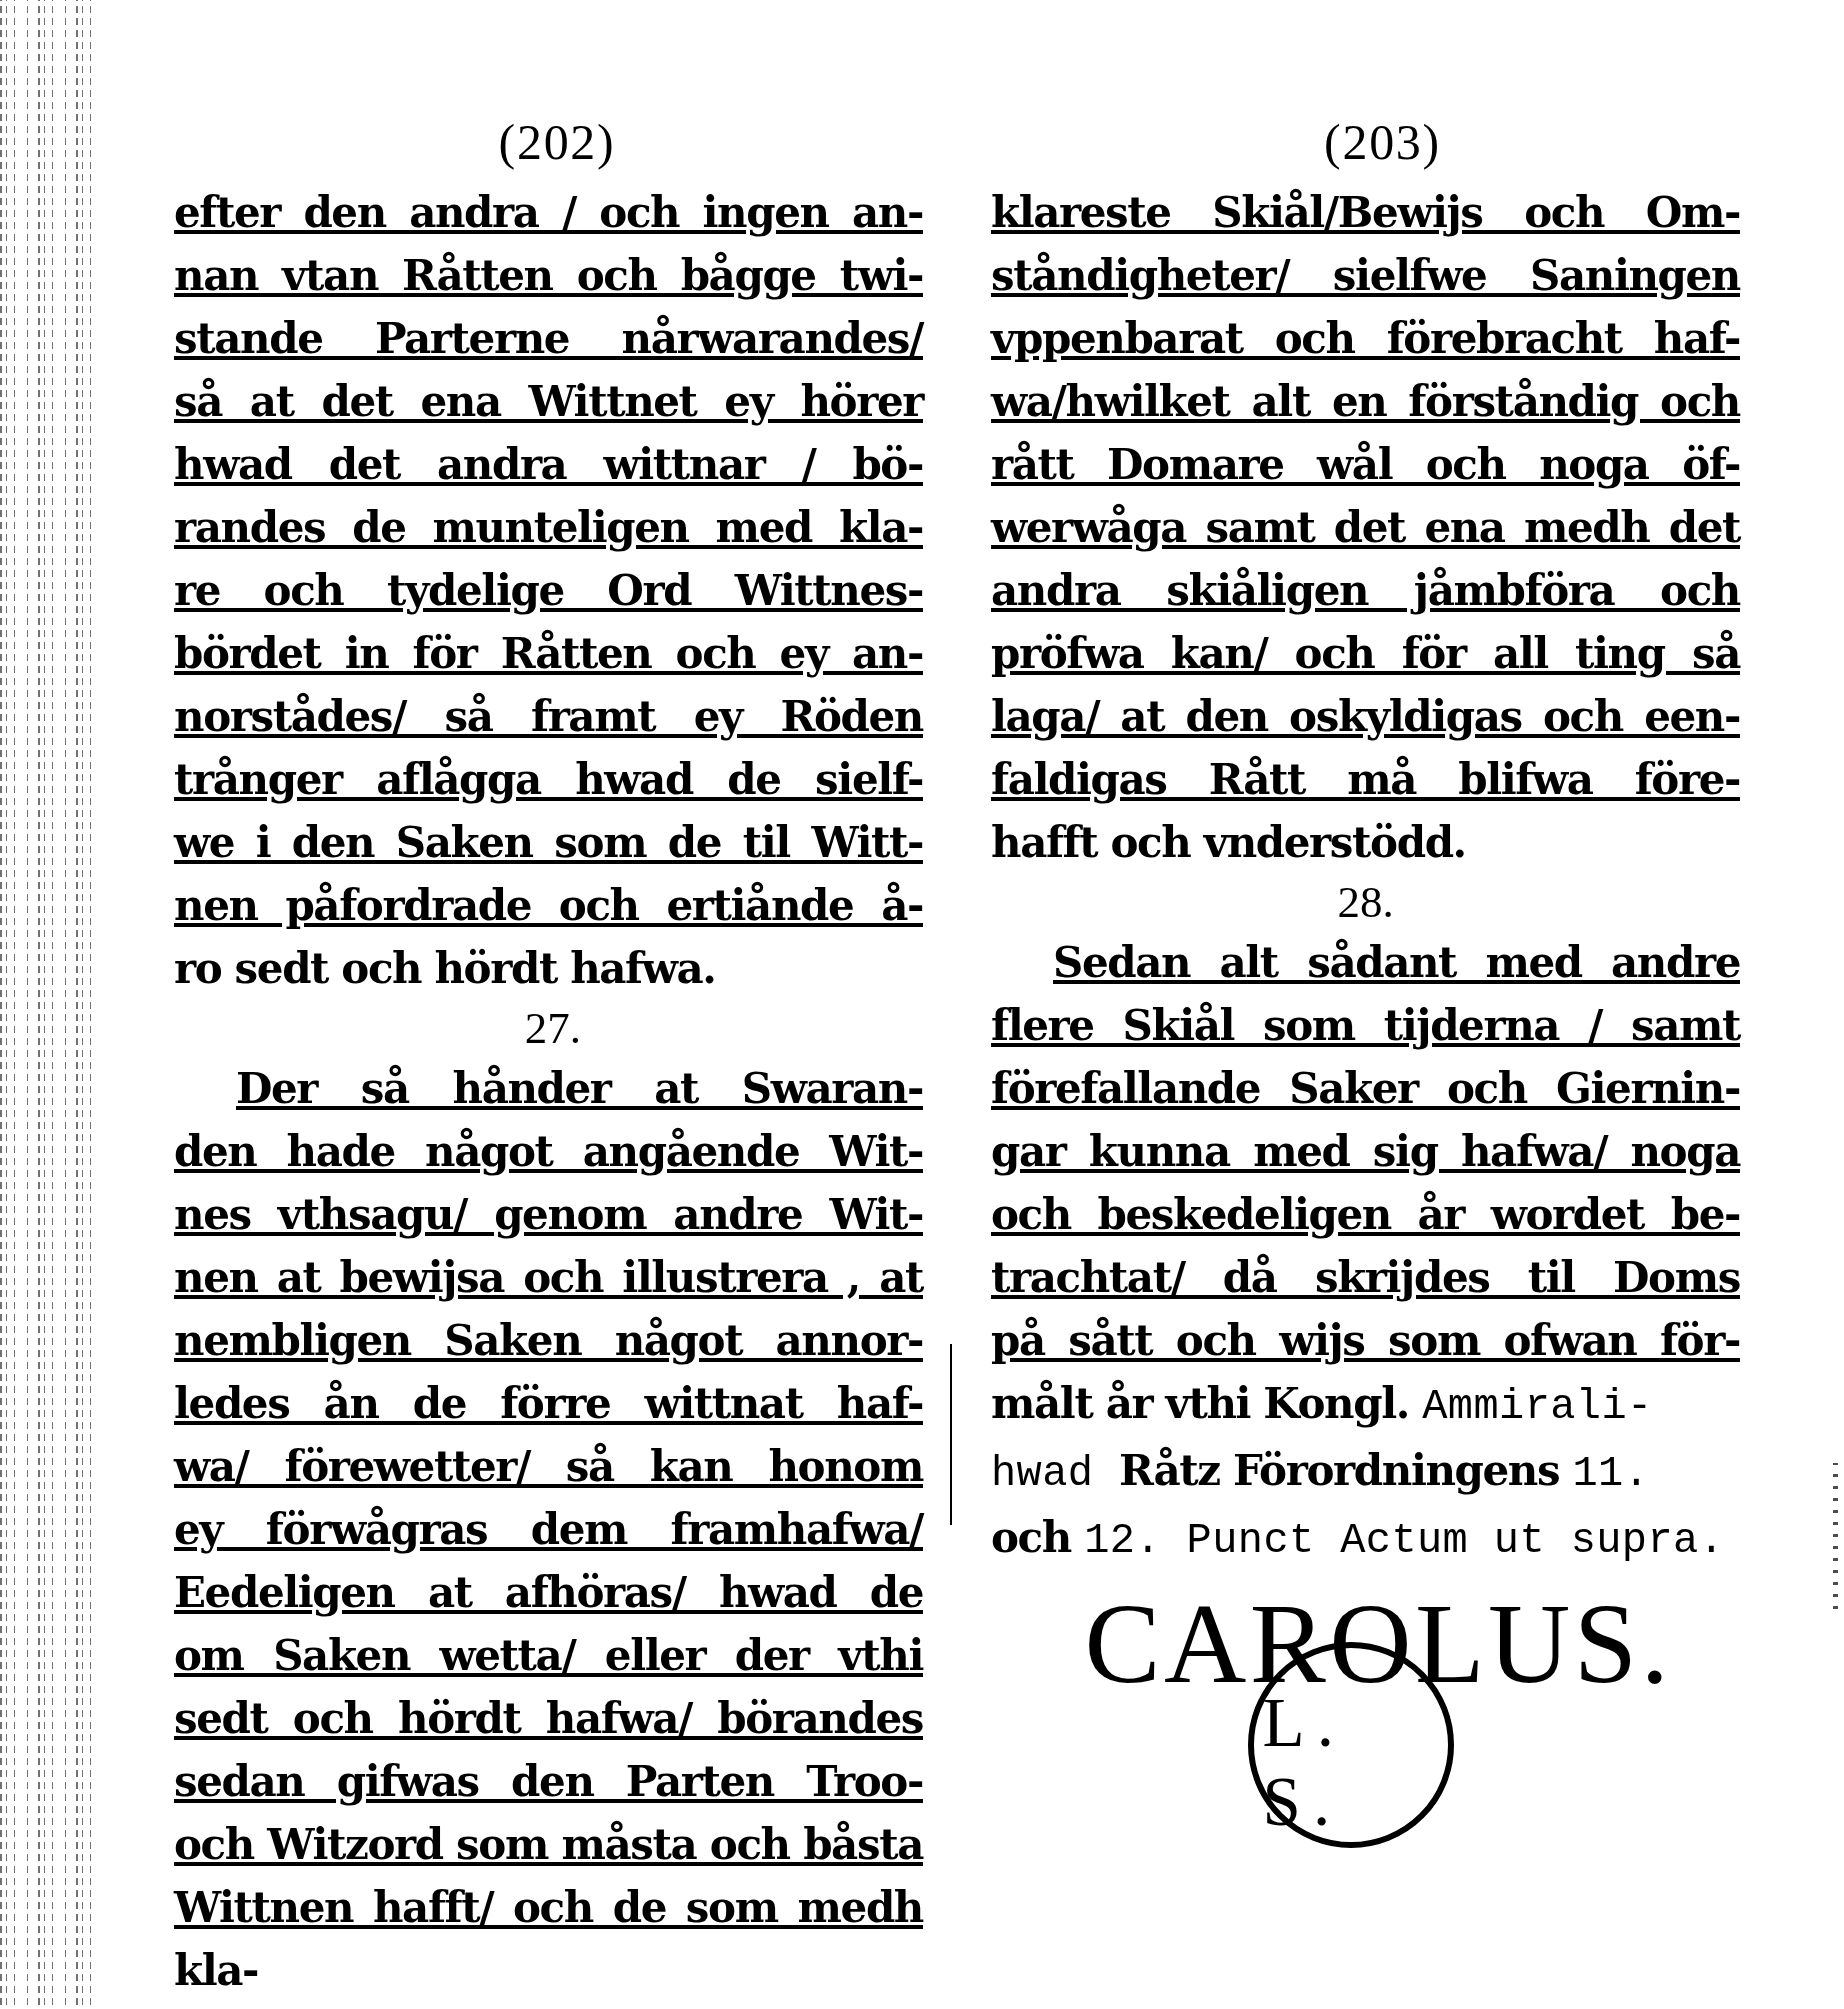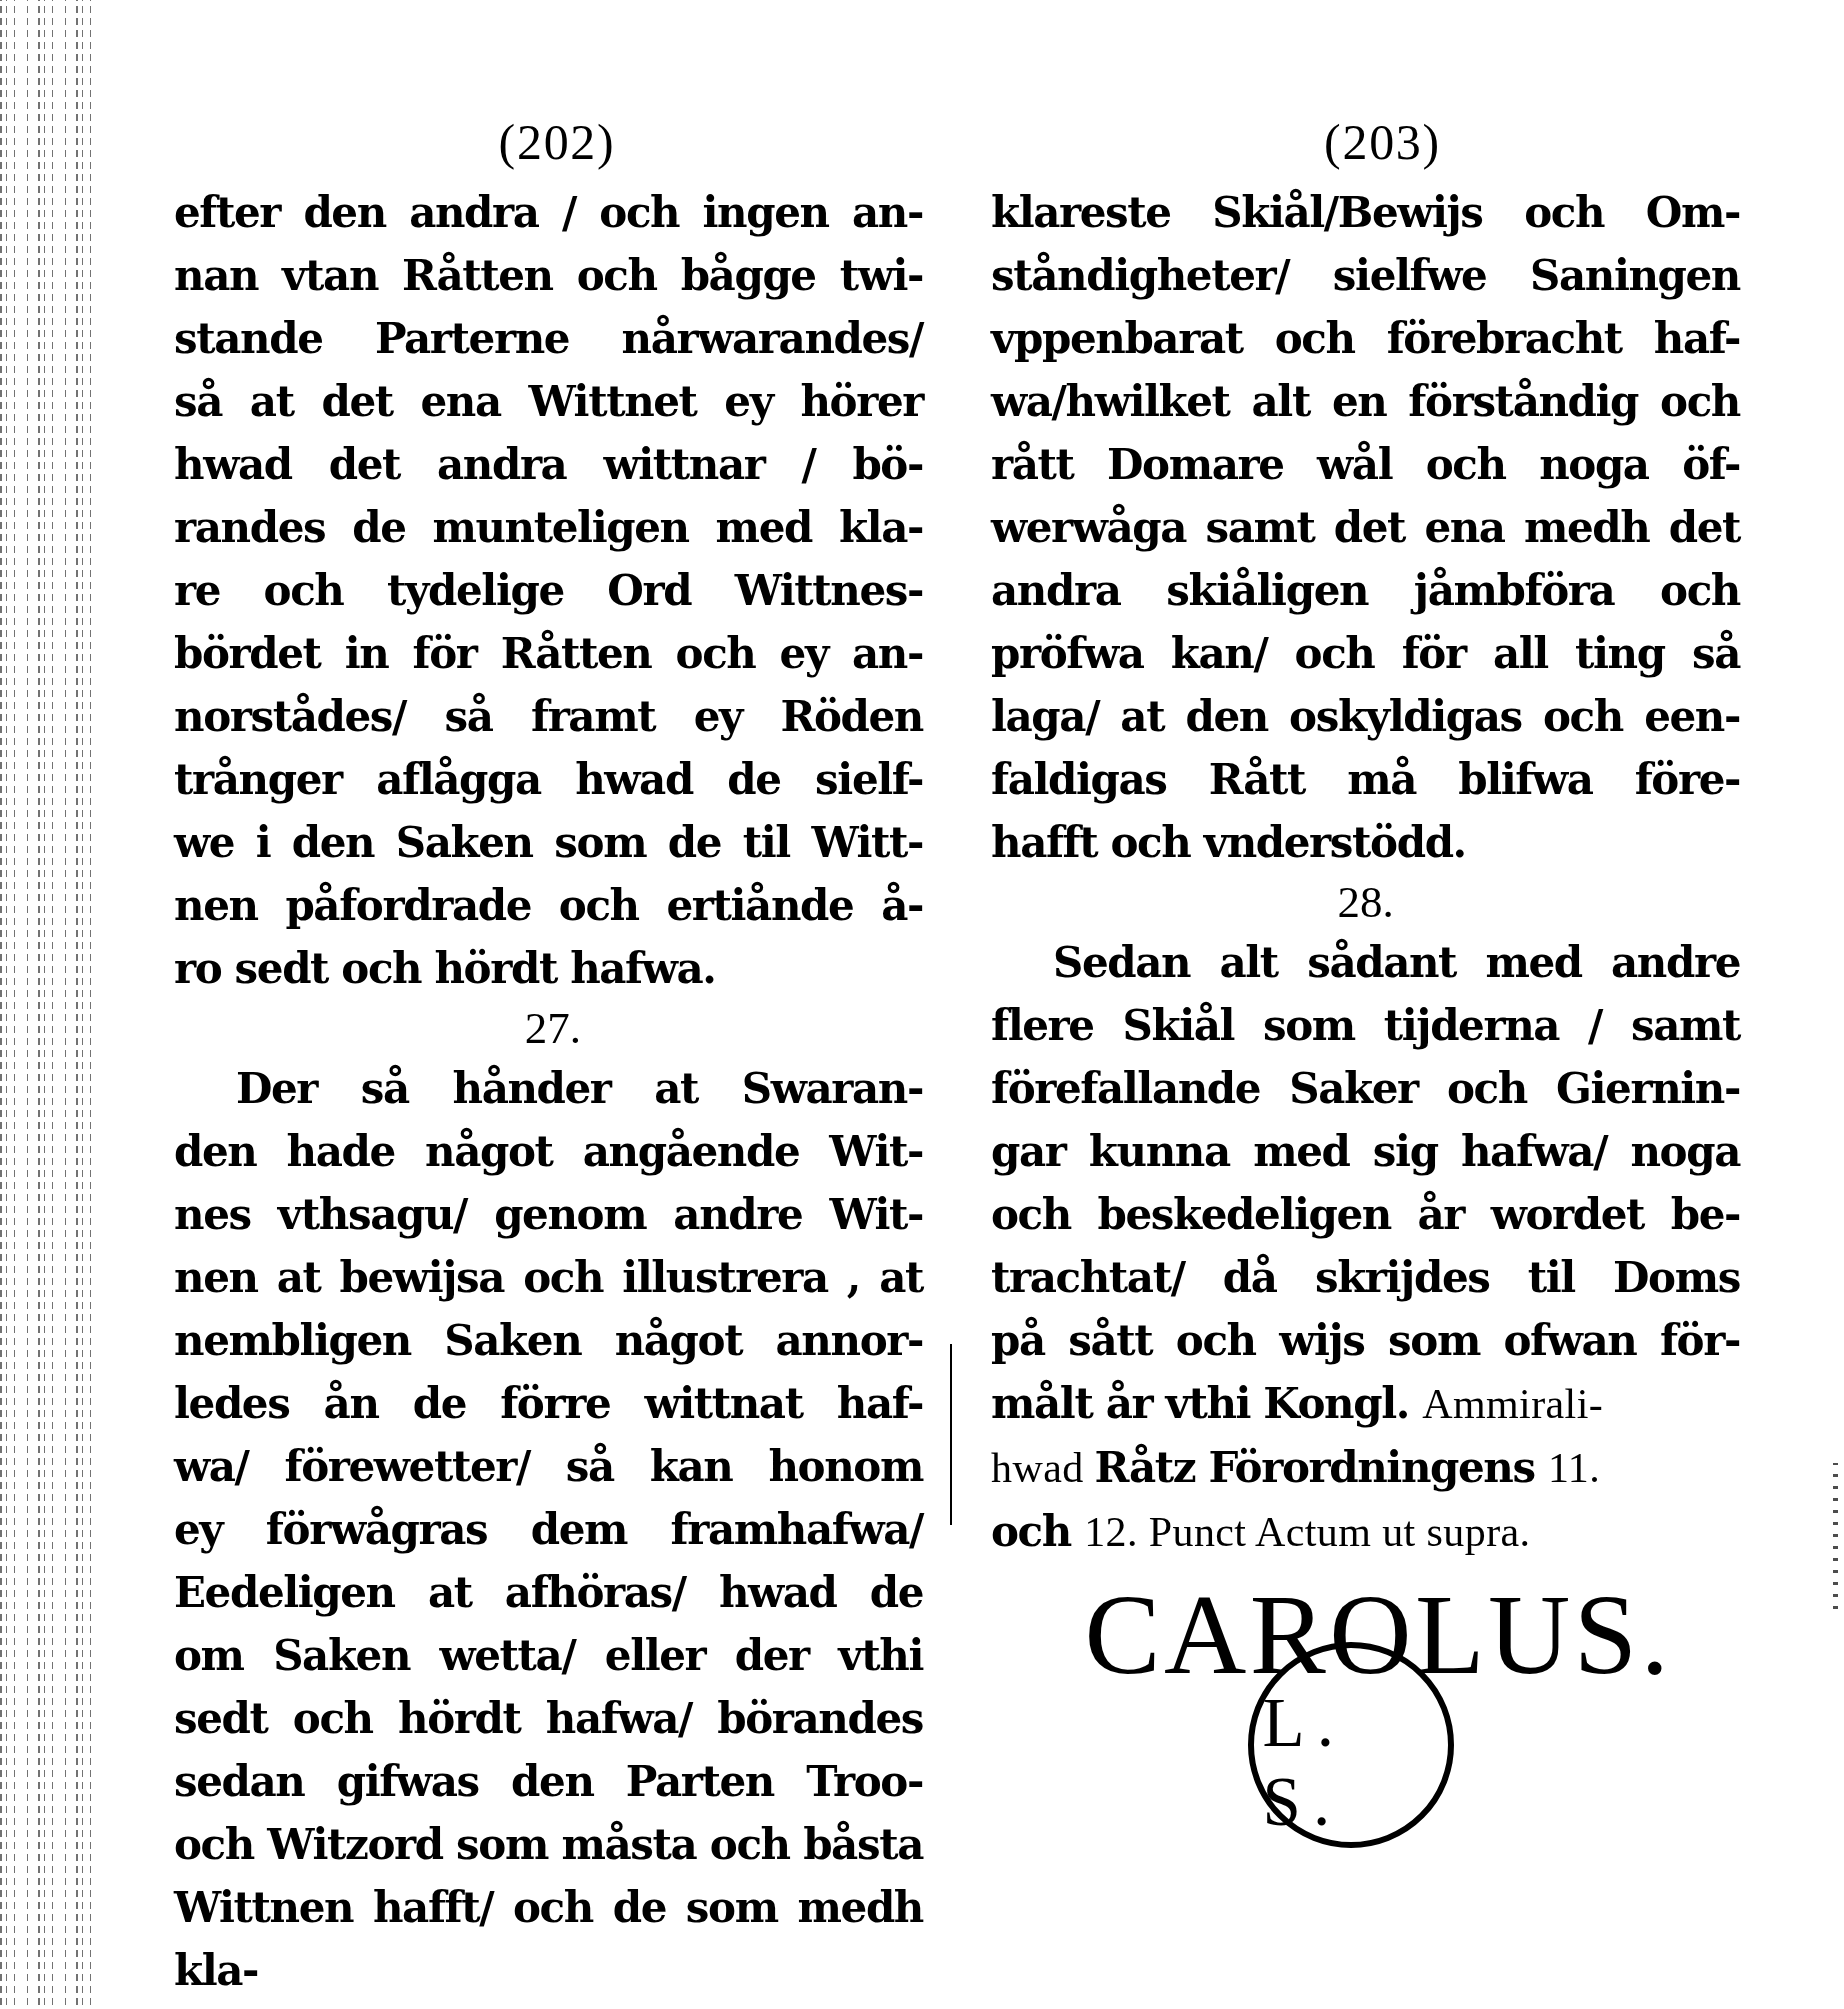--- a/index.html
+++ b/index.html
@@ -32,31 +32,31 @@
     font-family: "Liberation Serif", serif; margin-bottom: 8.6px;
   }
   .page.left .page-number { padding-left: 17px; }
   .page.right .page-number { padding-left: 34px; }
   .line {
     font-family: "DejaVu Serif", serif; font-weight: bold;
     font-size: 42px; line-height: 63px; white-space: nowrap;
     transform-origin: left center;
     letter-spacing: -1.4px;
   }
-  .line.justify { text-align: justify; text-align-last: justify; }
+  .line.justify { text-align: justify; text-align-last: justify; text-decoration: underline; }
   .line.indent { padding-left: 62px; }
   .section-number {
     text-align: center; font-family: "Liberation Serif", serif;
     font-size: 45px; line-height: 57px;
   }
   .page.left .section-number { padding-left: 8.6px; }
   .catchword {
     text-align: left; padding-right: 10.3px;
   }
-  .latin { font-family: Liberation Serif, serif; font-weight: normal; letter-spacing: 0.4px; }
+  .latin { font-family: Liberation Mono, monospace; font-weight: normal; letter-spacing: 0.4px; }
   .signature {
     font-family: "Liberation Serif", serif; font-size: 114px; line-height: 129px;
     text-align: center; letter-spacing: 3.4px; margin-top: 6.9px; padding-left: 26px;
   }
   .seal {
     position: absolute; left: 1248px; top: 1642px;
     width: 206px; height: 206px; border: 6px solid #000; border-radius: 50%;
     border-bottom-color: #000;
     display: flex; align-items: flex-end; justify-content: center;
     box-sizing: border-box;

